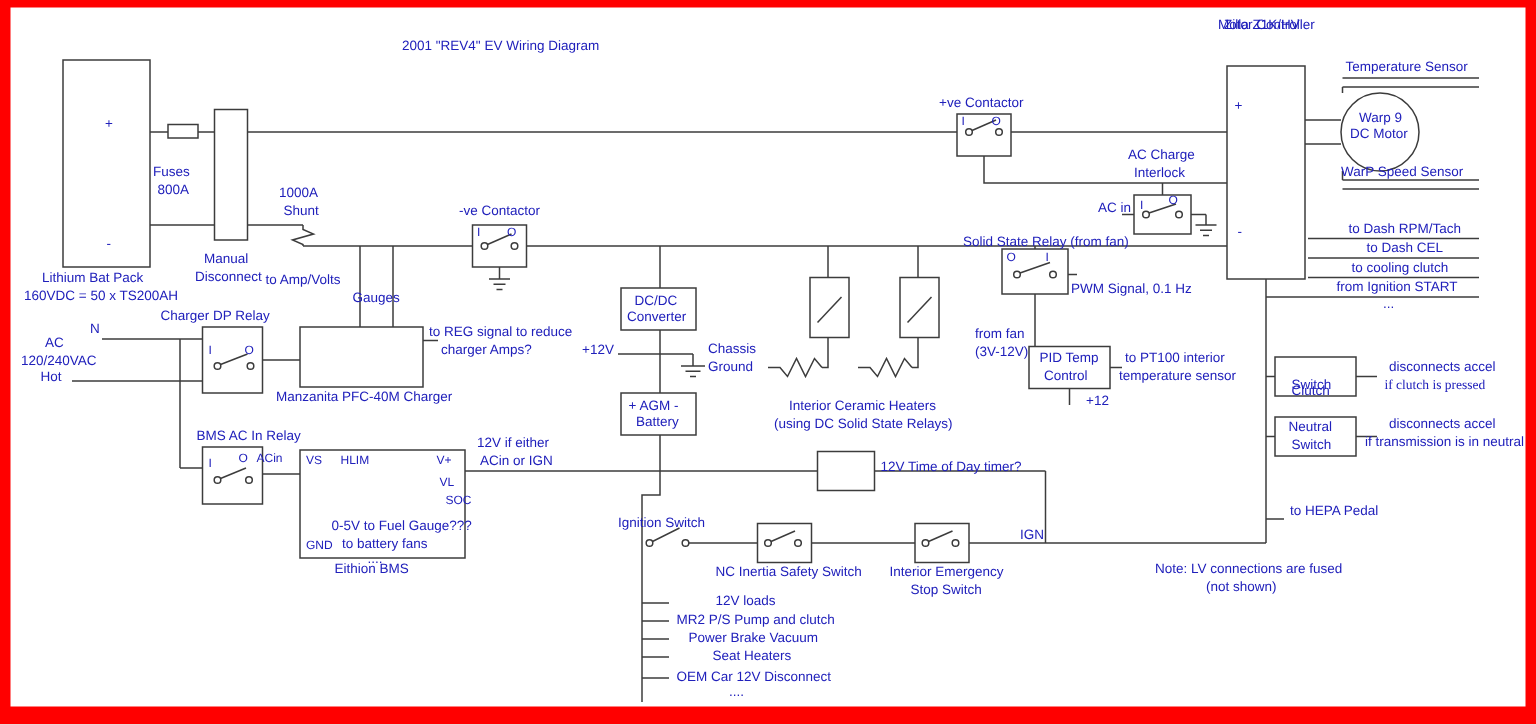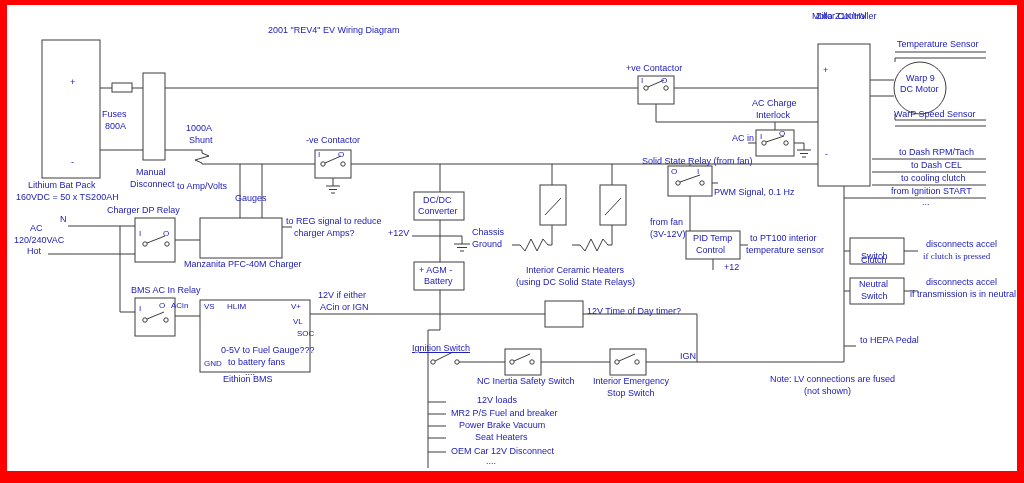--- a/index.html
+++ b/index.html
@@ -242,30 +242,30 @@
   <div class="lbl" style="left:861px;top:252px;">Switch</div>
   <div class="lbl" style="left:926px;top:240px;">disconnects accel</div>
   <div class="lbl" style="left:923px;top:252px;font-family:Liberation Serif, serif;">if clutch is pressed</div>
   <div class="lbl" style="left:859px;top:280px;">Neutral</div>
   <div class="lbl" style="left:861px;top:292px;">Switch</div>
   <div class="lbl" style="left:926px;top:278px;">disconnects accel</div>
   <div class="lbl" style="left:910px;top:290px;">if transmission is in neutral</div>
   <div class="lbl" style="left:860px;top:336px;">to HEPA Pedal</div>
 
   <div class="lbl" style="left:587px;top:307px;">12V Time of Day timer?</div>
-  <div class="lbl" style="left:412px;top:344px;text-decoration:underline;">Ignition Switch</div>
+  <div class="lbl" style="left:412px;top:344px;">Ignition Switch</div>
   <div class="lbl" style="left:680px;top:352px;">IGN</div>
   <div class="lbl" style="left:477px;top:377px;">NC Inertia Safety Switch</div>
   <div class="lbl" style="left:593px;top:377px;">Interior Emergency</div>
   <div class="lbl" style="left:607px;top:389px;">Stop Switch</div>
 
   <div class="lbl" style="left:770px;top:375px;">Note: LV connections are fused</div>
   <div class="lbl" style="left:804px;top:387px;">(not shown)</div>
 
   <div class="lbl" style="left:477px;top:396px;">12V loads</div>
-  <div class="lbl" style="left:451px;top:409px;">MR2 P/S Fuel and breaker</div>
+  <div class="lbl" style="left:451px;top:409px;">MR2 P/S Pump and clutch</div>
   <div class="lbl" style="left:459px;top:421px;">Power Brake Vacuum</div>
   <div class="lbl" style="left:475px;top:433px;">Seat Heaters</div>
   <div class="lbl" style="left:451px;top:447px;">OEM Car 12V Disconnect</div>
   <div class="lbl" style="left:486px;top:457px;">....</div>
 
   <div class="border-overlay"></div>
 </div>
 
 </body></html>

